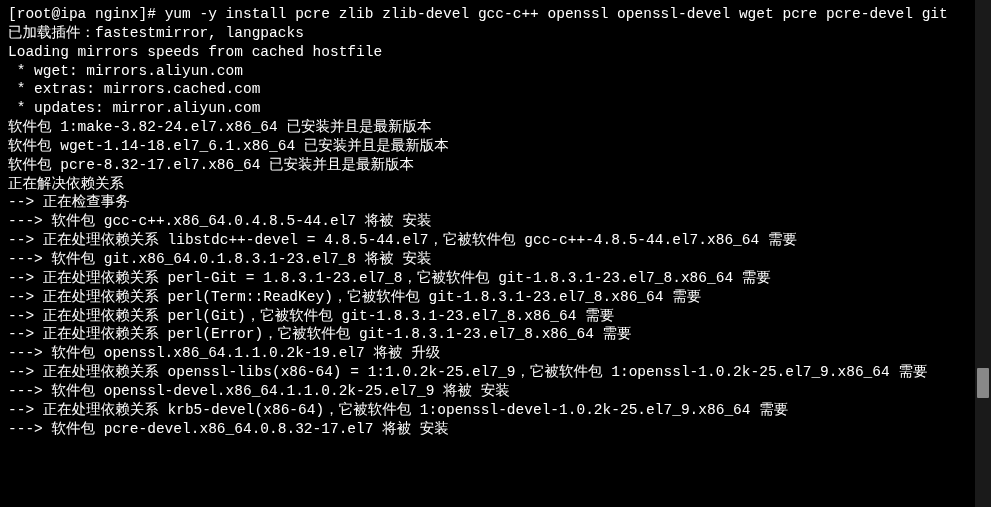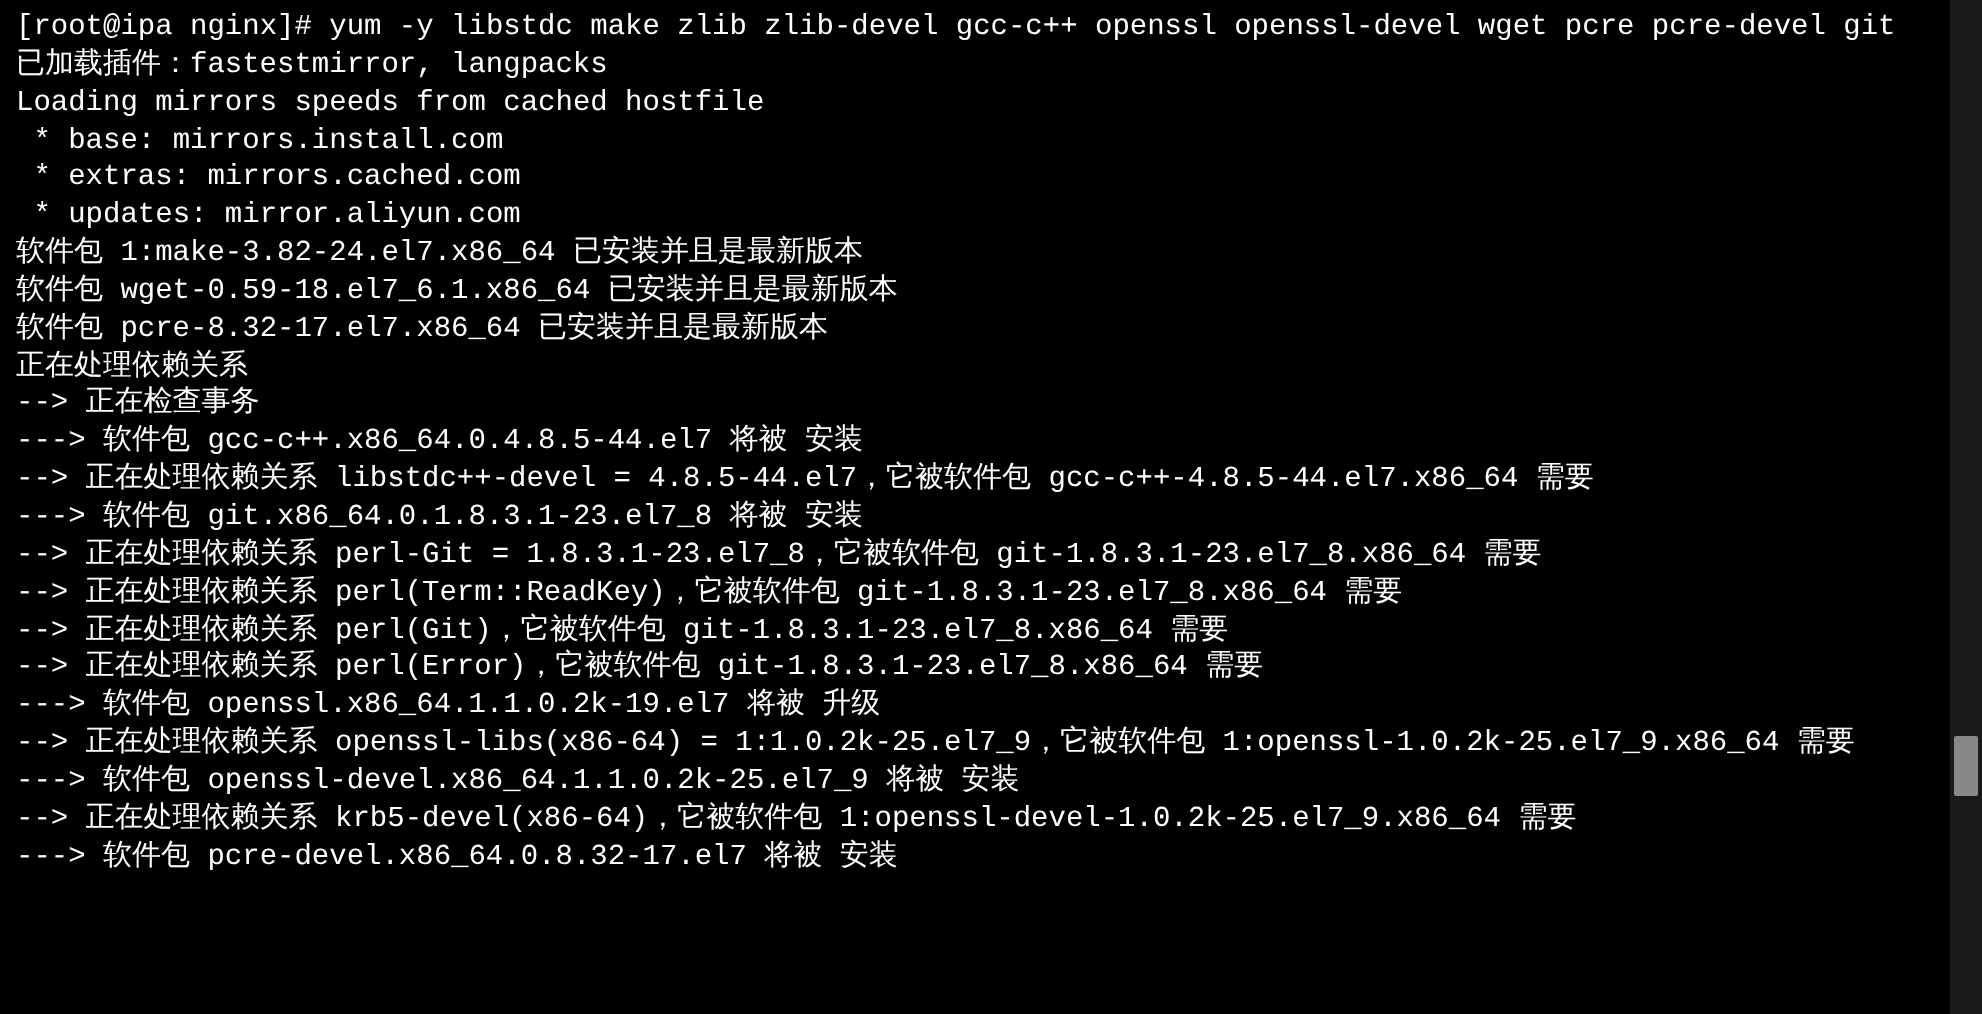--- a/index.html
+++ b/index.html
@@ -38,30 +38,30 @@
       height: 30px;
       background: #888;
       top: 368px;
       border-radius: 1px;
     }
   </style>
 </head>
 <body>
 
 <div>
-  <div class="terminal-line">[root@ipa nginx]# yum -y libstdc make zlib zlib-devel gcc-c++ openssl openssl-devel wget pcre pcre-devel git</div>
+  <div class="terminal-line">[root@ipa nginx]# yum -y install pcre zlib zlib-devel gcc-c++ openssl openssl-devel wget pcre pcre-devel git</div>
   <div class="terminal-line">已加载插件：fastestmirror, langpacks</div>
   <div class="terminal-line">Loading mirrors speeds from cached hostfile</div>
-  <div class="terminal-line"> * base: mirrors.install.com</div>
+  <div class="terminal-line"> * wget: mirrors.aliyun.com</div>
   <div class="terminal-line"> * extras: mirrors.cached.com</div>
   <div class="terminal-line"> * updates: mirror.aliyun.com</div>
   <div class="terminal-line">软件包 1:make-3.82-24.el7.x86_64 已安装并且是最新版本</div>
-  <div class="terminal-line">软件包 wget-0.59-18.el7_6.1.x86_64 已安装并且是最新版本</div>
+  <div class="terminal-line">软件包 wget-1.14-18.el7_6.1.x86_64 已安装并且是最新版本</div>
   <div class="terminal-line">软件包 pcre-8.32-17.el7.x86_64 已安装并且是最新版本</div>
-  <div class="terminal-line">正在处理依赖关系</div>
+  <div class="terminal-line">正在解决依赖关系</div>
   <div class="terminal-line">--&gt; 正在检查事务</div>
   <div class="terminal-line">---&gt; 软件包 gcc-c++.x86_64.0.4.8.5-44.el7 将被 安装</div>
   <div class="terminal-line">--&gt; 正在处理依赖关系 libstdc++-devel = 4.8.5-44.el7，它被软件包 gcc-c++-4.8.5-44.el7.x86_64 需要</div>
   <div class="terminal-line">---&gt; 软件包 git.x86_64.0.1.8.3.1-23.el7_8 将被 安装</div>
   <div class="terminal-line">--&gt; 正在处理依赖关系 perl-Git = 1.8.3.1-23.el7_8，它被软件包 git-1.8.3.1-23.el7_8.x86_64 需要</div>
   <div class="terminal-line">--&gt; 正在处理依赖关系 perl(Term::ReadKey)，它被软件包 git-1.8.3.1-23.el7_8.x86_64 需要</div>
   <div class="terminal-line">--&gt; 正在处理依赖关系 perl(Git)，它被软件包 git-1.8.3.1-23.el7_8.x86_64 需要</div>
   <div class="terminal-line">--&gt; 正在处理依赖关系 perl(Error)，它被软件包 git-1.8.3.1-23.el7_8.x86_64 需要</div>
   <div class="terminal-line">---&gt; 软件包 openssl.x86_64.1.1.0.2k-19.el7 将被 升级</div>
   <div class="terminal-line">--&gt; 正在处理依赖关系 openssl-libs(x86-64) = 1:1.0.2k-25.el7_9，它被软件包 1:openssl-1.0.2k-25.el7_9.x86_64 需要</div>

